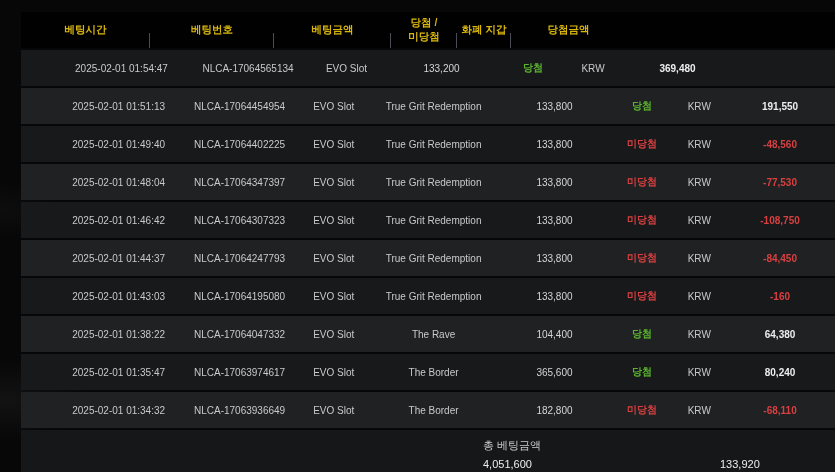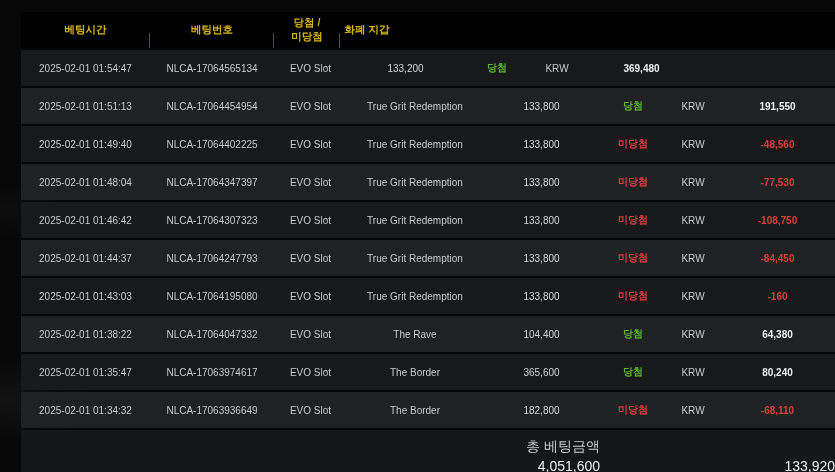--- a/index.html
+++ b/index.html
@@ -25,56 +25,62 @@
   .table{position:absolute;left:21px;top:12px;width:814px;}
   .thead{display:flex;height:36px;background:var(--header-bg);margin-bottom:2px;}
   .hcell{
     height:36px;display:flex;flex-direction:column;align-items:center;justify-content:center;
     color:var(--header-text);font-weight:bold;font-size:10.5px;line-height:1.3;
     position:relative;box-sizing:border-box;
   }
   .hcell:not(:last-child)::after{
     content:"";position:absolute;right:0;bottom:0;width:1px;height:15px;background:#4a4e52;
   }
-  .row{display:flex;height:36px;margin-bottom:2px;background:var(--row-dark);align-items:center;}
+  .row{display:flex;height:36px;margin-bottom:2px;background:var(--row-dark);align-items:center;padding-left:36px;}
   .row.alt{background:var(--row-light);}
   .cell{font-size:10px;color:var(--cell-text);text-align:center;box-sizing:border-box;}
   .c1{width:129px}.c2{width:124px}.c3{width:73px}.c4{width:136px}
   .c5{width:117px}.c6{width:66px}.c7{width:54px}.c8{width:115px}
   .cell.amount{color:#d3d6d8;}
   .cell.result{font-weight:bold;}
   .cell.result.win{color:var(--win);}
   .cell.result.lose{color:var(--lose);}
   .cell.payout{font-weight:bold;}
   .cell.payout.win{color:var(--value-text);}
   .cell.payout.lose{color:var(--lose);}
   .tfoot{position:relative;height:50px;background:#151718;}
-  .fcell{position:absolute;text-align:right;font-size:14px;}
+  .fcell{position:absolute;text-align:left;font-size:11px;}
   .flabel{top:8px;color:#c9cccd;}
   .fvalue{top:28px;color:var(--value-text);}
   .fpos-bet{left:462px;width:117px;}
   .fpos-wl{left:699px;width:115px;}
 </style>
 </head>
 <body>
 
 <div class="table">
   <div class="thead" id="thead">
       <div class="hcell c1">
         <div>베팅시간</div>
       </div>
       <div class="hcell c2">
         <div>베팅번호</div>
       </div>
+      <div class="hcell c5">
+        <div>베팅금액</div>
+      </div>
       <div class="hcell c6">
         <div>당첨 /</div>
         <div>미당첨</div>
       </div>
       <div class="hcell c7">
         <div>화폐 지갑</div>
+      </div>
+      <div class="hcell c8">
+        <div>당첨금액</div>
       </div>
     </div>
   <div id="tbody">
       <div class="row">
         <div class="cell c1">2025-02-01 01:54:47</div>
         <div class="cell c2">NLCA-17064565134</div>
         <div class="cell c3">EVO Slot</div>
         <div class="cell c5 amount">133,200</div>
         <div class="cell c6 result win">당첨</div>
         <div class="cell c7">KRW</div>

